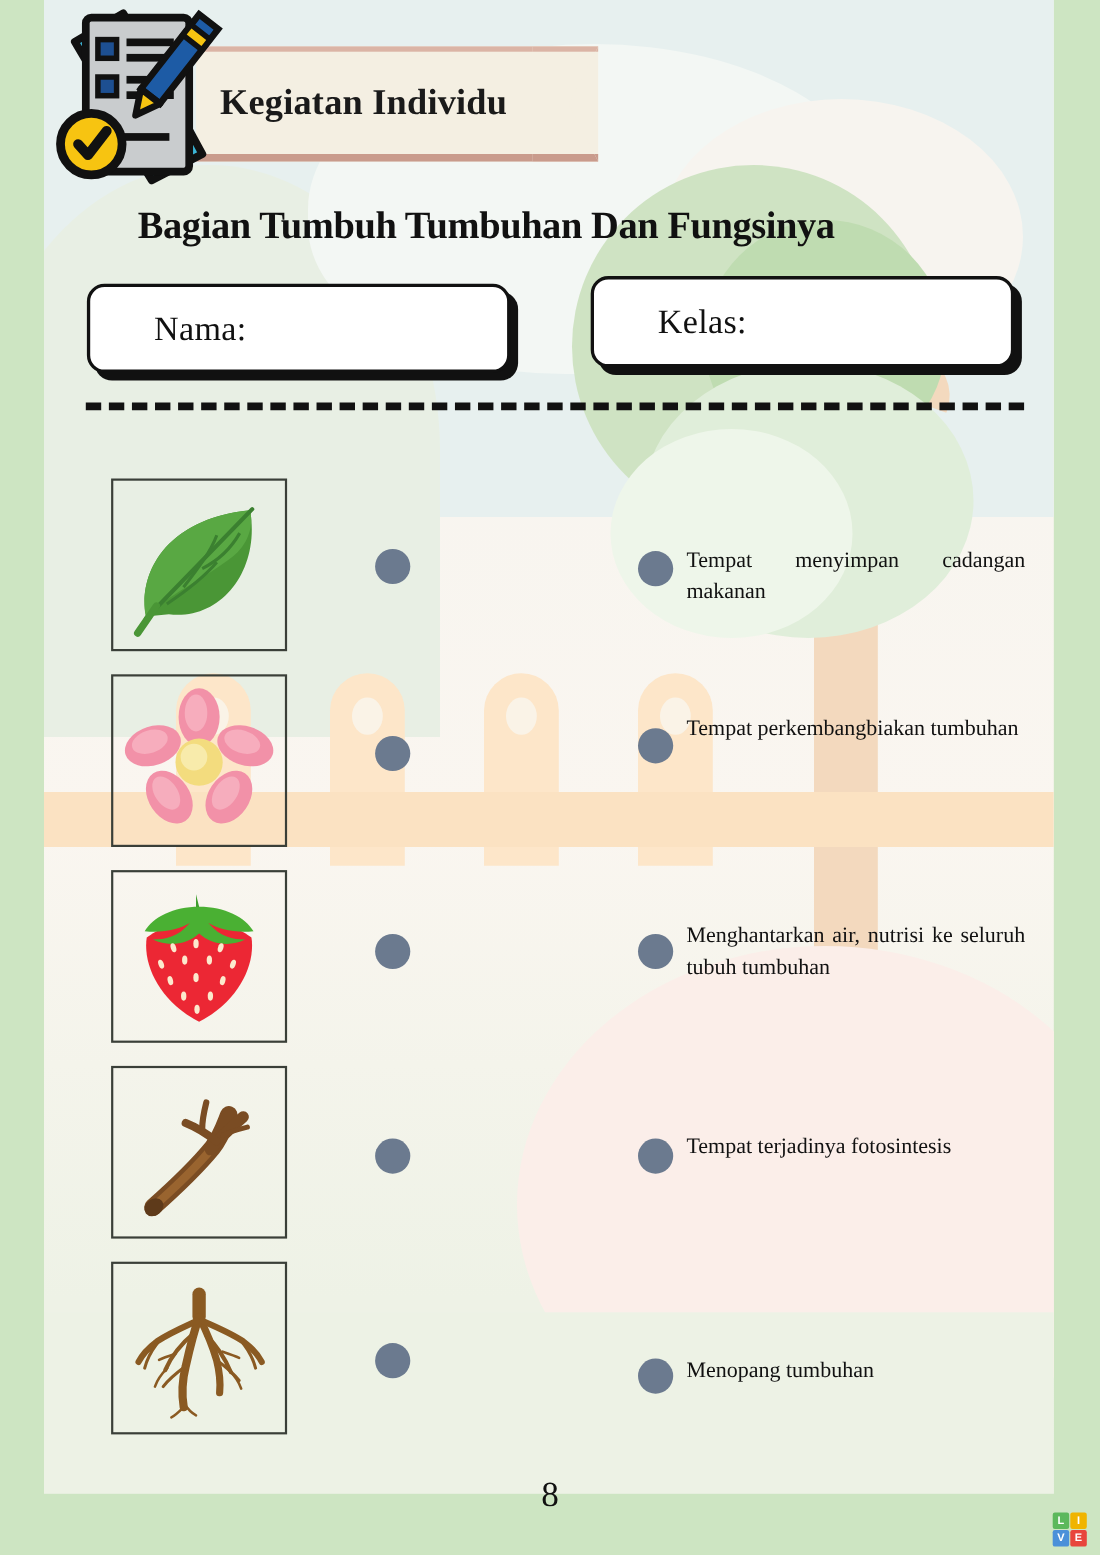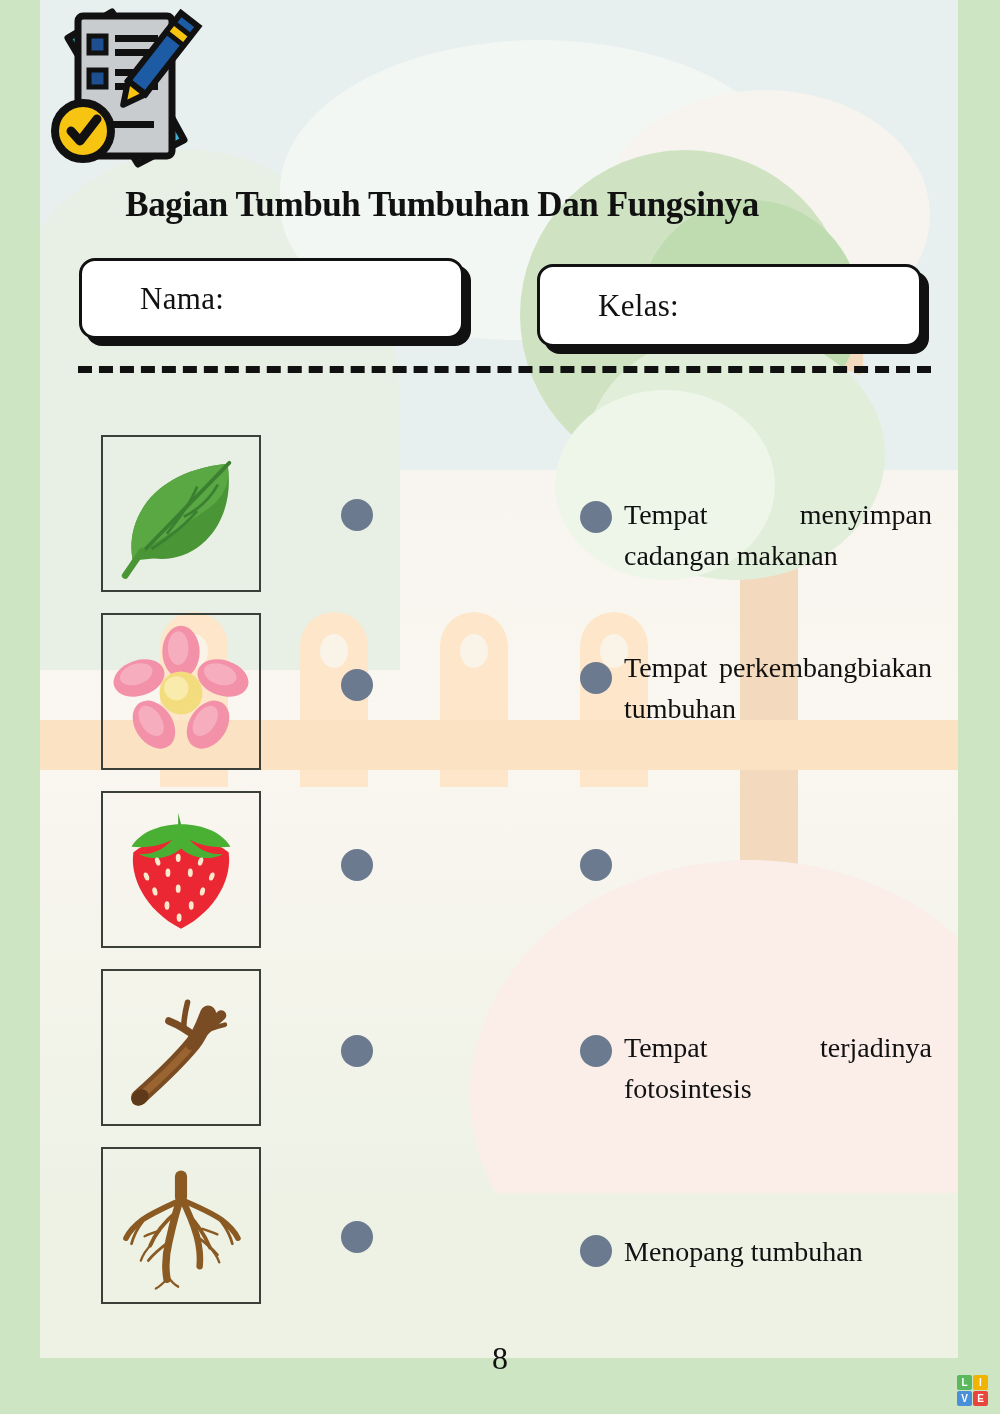--- a/index.html
+++ b/index.html
@@ -133,21 +133,21 @@
     position:absolute; z-index:20;
     background:#ffffff; border:3px solid #111; border-radius:16px;
     box-shadow: 7px 7px 0 #111;
     display:flex; align-items:center;padding-left:40px;
   }
   .field span {
     font-family:"Liberation Serif", serif; font-size:31px; color:#111;
     padding-left:18px; letter-spacing:.3px;
   }
   #field-nama { left:79px; top:258px; width:385px; height:81px; }
-  #field-kelas{ left:537px; top:264px; width:385px; height:83px; }
+  #field-kelas{ left:537px; top:251px; width:385px; height:83px; }
 
   .dashline {
     position:absolute; left:78px; top:366px; width:853px; height:0;
     border-top:7px dashed #111; z-index:20;
   }
   .instruction {
     position:absolute; left:0; top:378px; width:1000px; text-align:center;
     font-family:"Liberation Serif", serif; font-size:29px; color:#111; z-index:20;
   }
 
@@ -160,21 +160,21 @@
   }
   .pic-box svg { display:block; }
   .ldot, .rdot {
     position:absolute; width:32px; height:32px; border-radius:50%;
     background:#6b7a8f;
   }
   .ldot { left:341px; }
   .rdot { left:580px; }
   .rtext-item {
     position:absolute; left:624px; width:308px;
-    font-family:"Liberation Serif", serif; font-size:28px;
+    font-family:"Liberation Serif", serif; font-size:20px;
     color:#111; line-height:1.45; text-align:justify;
   }
   .rtext-item.nojust { text-align:left; }
 
   
   .page-num {
     position:absolute; left:0; top:1340px; width:1000px; text-align:center;
     font-family:"Liberation Serif", serif; font-size:32px; color:#111; z-index:20;
   }
   .lw-logo {
@@ -247,20 +247,25 @@
           <rect x="118" y="10" width="22" height="86" fill="#1d5ba5" stroke="#111" stroke-width="6"></rect>
           <rect x="118" y="22" width="22" height="12" fill="#f7c411" stroke="#111" stroke-width="5"></rect>
           <path d="M118 96 L129 118 L140 96 Z" fill="#f7c411" stroke="#111" stroke-width="6" stroke-linejoin="round"></path>
         </g>
         <circle cx="41" cy="127" r="28" fill="#f7c411" stroke="#111" stroke-width="8"></circle>
         <path d="M29 127 L38 137 L55 115" fill="none" stroke="#111" stroke-width="9" stroke-linecap="round" stroke-linejoin="round"></path>
       </g>
     </svg>
   </div>
 
+  <div class="ribbon">
+    <div class="body"></div>
+    <div class="notch"></div>
+    <div class="rtext">Kegiatan Individu</div>
+  </div>
 
   <div class="worksheet-title">Bagian Tumbuh  Tumbuhan Dan Fungsinya</div>
 
   <div class="field" id="field-nama">
     <span>Nama:</span>
   </div>
   <div class="field" id="field-kelas">
     <span>Kelas:</span>
   </div>
 
@@ -367,20 +372,21 @@
     <div class="ldot" style="top:1221px"></div>
 
     <div class="rdot" style="top:501px"></div>
     <div class="rdot" style="top:662px"></div>
     <div class="rdot" style="top:849px"></div>
     <div class="rdot" style="top:1035px"></div>
     <div class="rdot" style="top:1235px"></div>
 
     <div class="rtext-item" style="top:495px">Tempat menyimpan cadangan makanan</div>
     <div class="rtext-item" style="top:648px">Tempat perkembangbiakan tumbuhan</div>
+    <div class="rtext-item" style="top:836px">Menghantarkan air, nutrisi ke seluruh tubuh tumbuhan</div>
     <div class="rtext-item" style="top:1028px">Tempat terjadinya fotosintesis</div>
     <div class="rtext-item nojust" style="top:1232px">Menopang tumbuhan</div>
   </div>
 
   <div class="page-num">8</div>
 
   <div class="lw-logo">
     <div class="lw-grid">
       <b style="background:#5cb85c">L</b>
       <b style="background:#f0b400">I</b>

